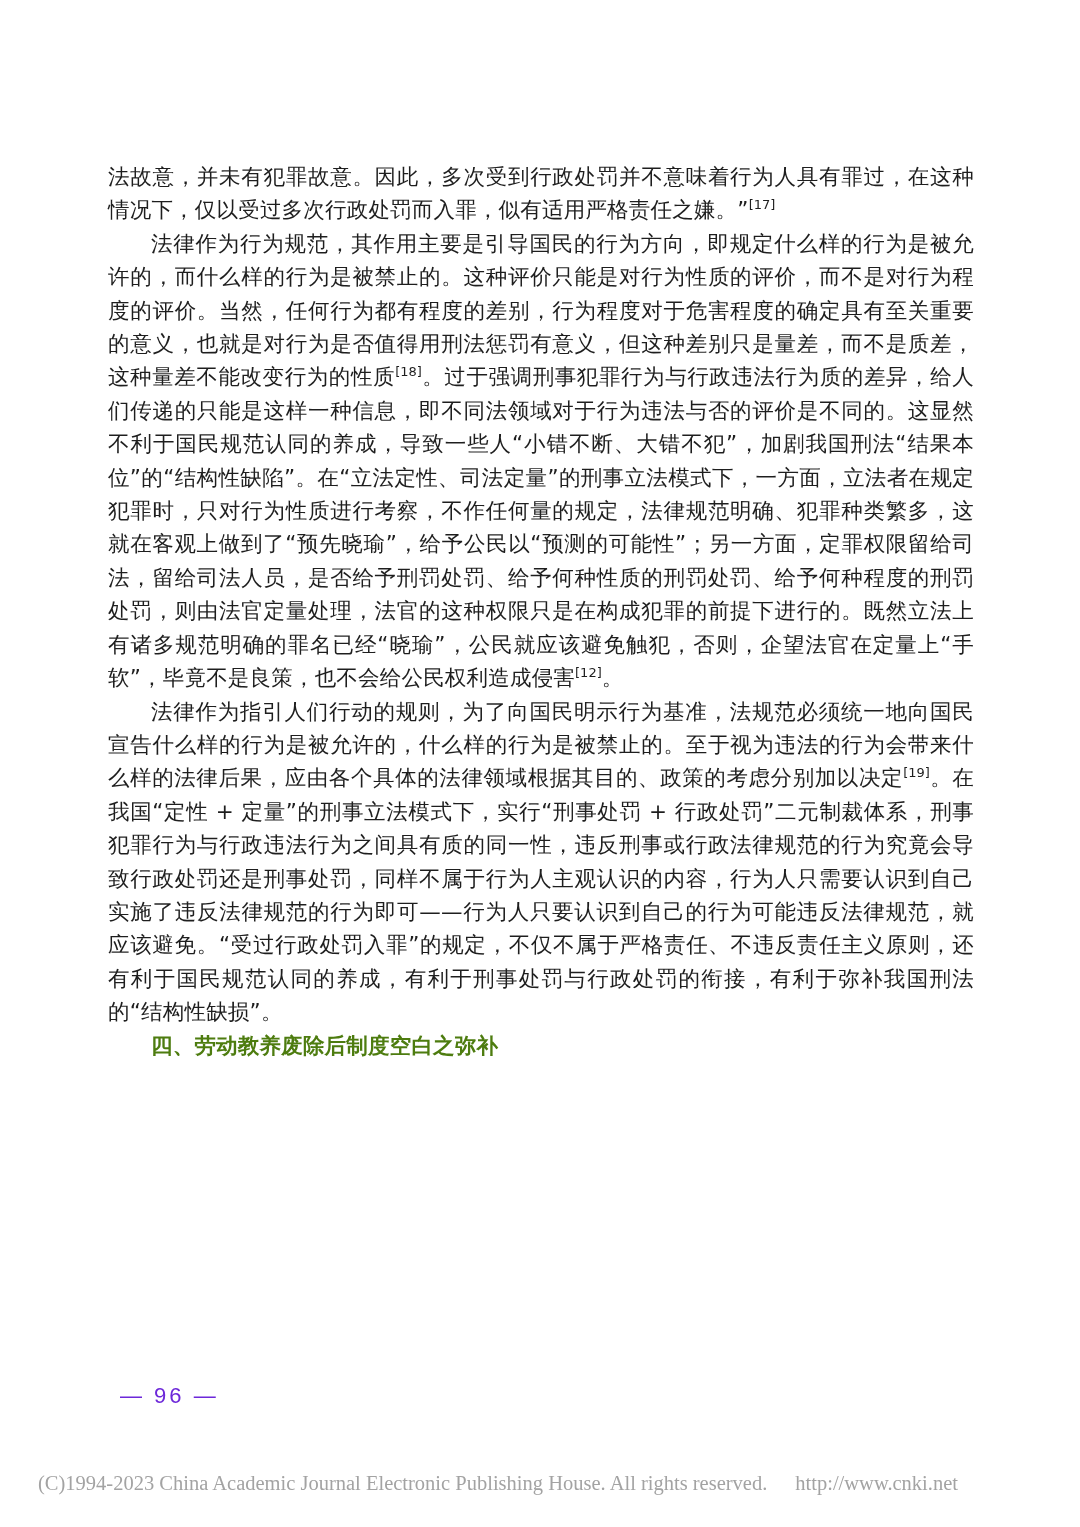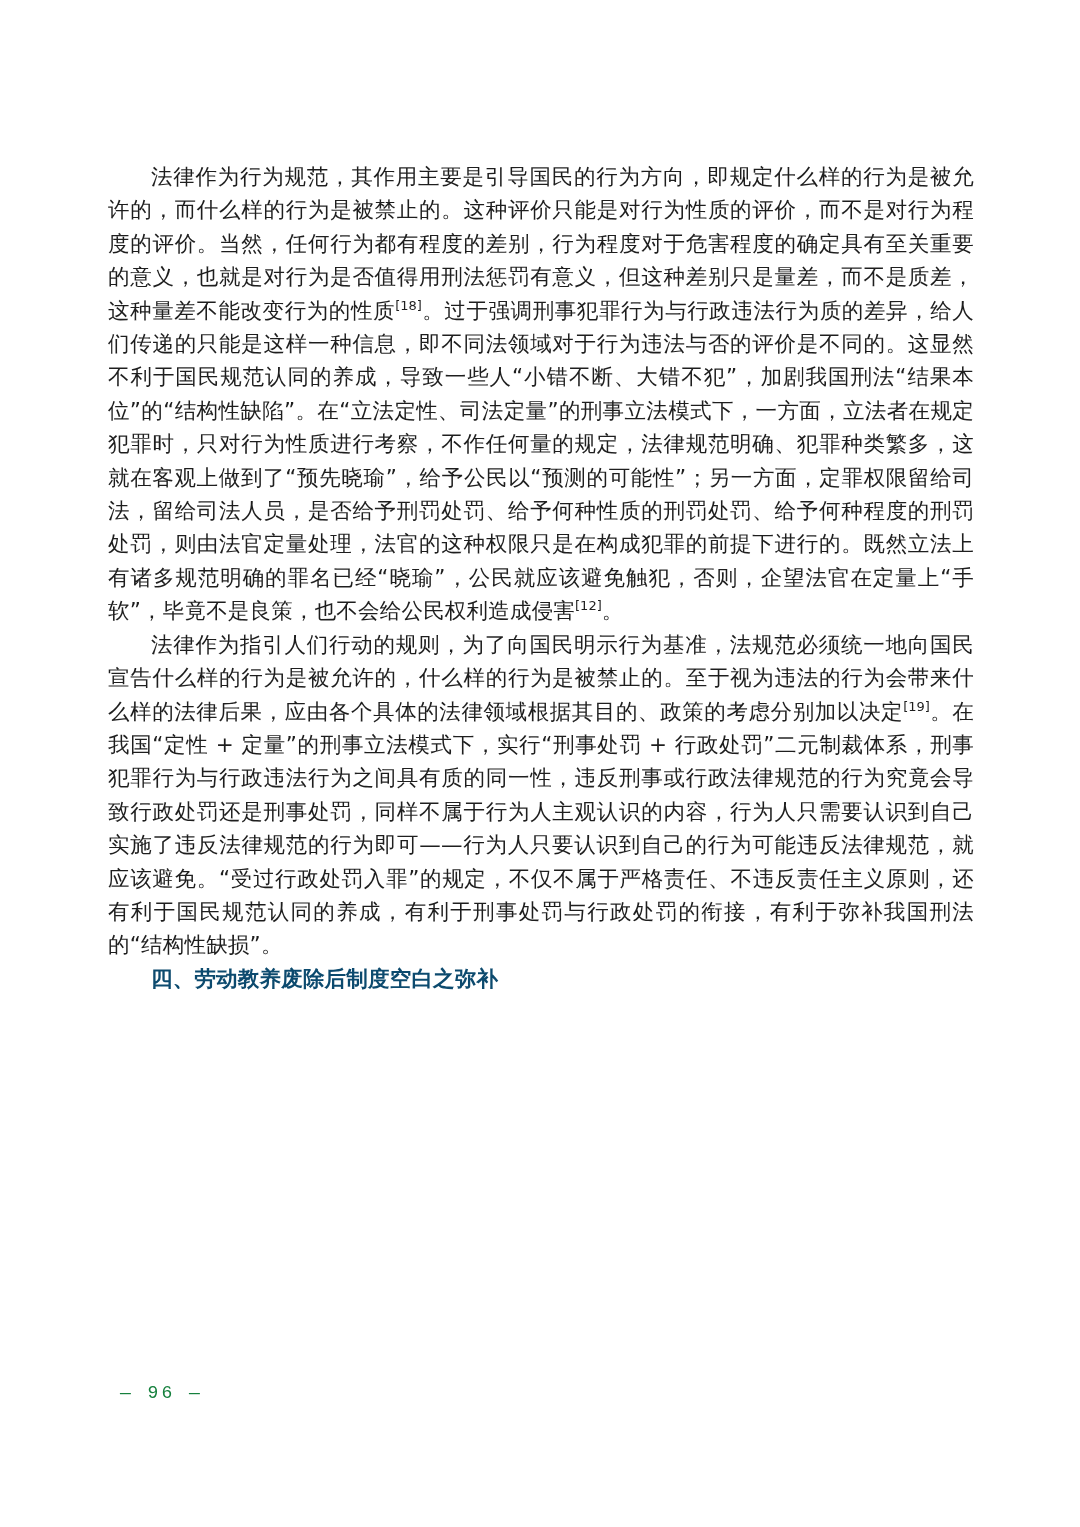--- a/index.html
+++ b/index.html
@@ -30,34 +30,34 @@
   .article p {
     margin: 0;
     padding: 0;
     text-indent: 2em;
   }
   .article p.no-indent {
     text-indent: 0;
   }
   .article p.heading {
     font-weight: bold;
-    color: #0c4a6e;
+    color: #4d7c0f;
   }
   .article sup.ref {
     font-size: 13px;
     line-height: 0;
     letter-spacing: 0;
   }
   .page-number {
     position: absolute;
     left: 120px;
     top: 1383px;
-    font-family: Liberation Mono, monospace;
-    font-size: 18px;
-    color: #15803d;
+    font-family: Liberation Sans, sans-serif;
+    font-size: 22px;
+    color: #6d28d9;
     letter-spacing: 3px;
     white-space: nowrap;
   }
   .footer {
     position: absolute;
     left: 38px;
     top: 1472px;
     width: 1010px;
     font-family: "Liberation Serif", serif;
     font-size: 20.5px;
@@ -67,21 +67,25 @@
   .footer .url {
     margin-left: 28px;
   }
 </style>
 </head>
 <body>
 
 <div class="page">
 
   <article class="article">
+      <p class=" no-indent">法故意，并未有犯罪故意。因此，多次受到行政处罚并不意味着行为人具有罪过，在这种情况下，仅以受过多次行政处罚而入罪，似有适用严格责任之嫌。”<sup class="ref">[17]</sup></p>
       <p class="">法律作为行为规范，其作用主要是引导国民的行为方向，即规定什么样的行为是被允许的，而什么样的行为是被禁止的。这种评价只能是对行为性质的评价，而不是对行为程度的评价。当然，任何行为都有程度的差别，行为程度对于危害程度的确定具有至关重要的意义，也就是对行为是否值得用刑法惩罚有意义，但这种差别只是量差，而不是质差，这种量差不能改变行为的性质<sup class="ref">[18]</sup>。过于强调刑事犯罪行为与行政违法行为质的差异，给人们传递的只能是这样一种信息，即不同法领域对于行为违法与否的评价是不同的。这显然不利于国民规范认同的养成，导致一些人“小错不断、大错不犯”，加剧我国刑法“结果本位”的“结构性缺陷”。在“立法定性、司法定量”的刑事立法模式下，一方面，立法者在规定犯罪时，只对行为性质进行考察，不作任何量的规定，法律规范明确、犯罪种类繁多，这就在客观上做到了“预先晓瑜”，给予公民以“预测的可能性”；另一方面，定罪权限留给司法，留给司法人员，是否给予刑罚处罚、给予何种性质的刑罚处罚、给予何种程度的刑罚处罚，则由法官定量处理，法官的这种权限只是在构成犯罪的前提下进行的。既然立法上有诸多规范明确的罪名已经“晓瑜”，公民就应该避免触犯，否则，企望法官在定量上“手软”，毕竟不是良策，也不会给公民权利造成侵害<sup class="ref">[12]</sup>。</p>
       <p class="">法律作为指引人们行动的规则，为了向国民明示行为基准，法规范必须统一地向国民宣告什么样的行为是被允许的，什么样的行为是被禁止的。至于视为违法的行为会带来什么样的法律后果，应由各个具体的法律领域根据其目的、政策的考虑分别加以决定<sup class="ref">[19]</sup>。在我国“定性 + 定量”的刑事立法模式下，实行“刑事处罚 + 行政处罚”二元制裁体系，刑事犯罪行为与行政违法行为之间具有质的同一性，违反刑事或行政法律规范的行为究竟会导致行政处罚还是刑事处罚，同样不属于行为人主观认识的内容，行为人只需要认识到自己实施了违反法律规范的行为即可——行为人只要认识到自己的行为可能违反法律规范，就应该避免。“受过行政处罚入罪”的规定，不仅不属于严格责任、不违反责任主义原则，还有利于国民规范认同的养成，有利于刑事处罚与行政处罚的衔接，有利于弥补我国刑法的“结构性缺损”。</p>
       <p class="heading">四、劳动教养废除后制度空白之弥补</p>
     </article>
 
   <div class="page-number">— 96 —</div>
 
+  <div class="footer">
+    <span>(C)1994-2023 China Academic Journal Electronic Publishing House. All rights reserved.</span><span class="url">http://www.cnki.net</span>
+  </div>
 
 </div>
 
 </body></html>

